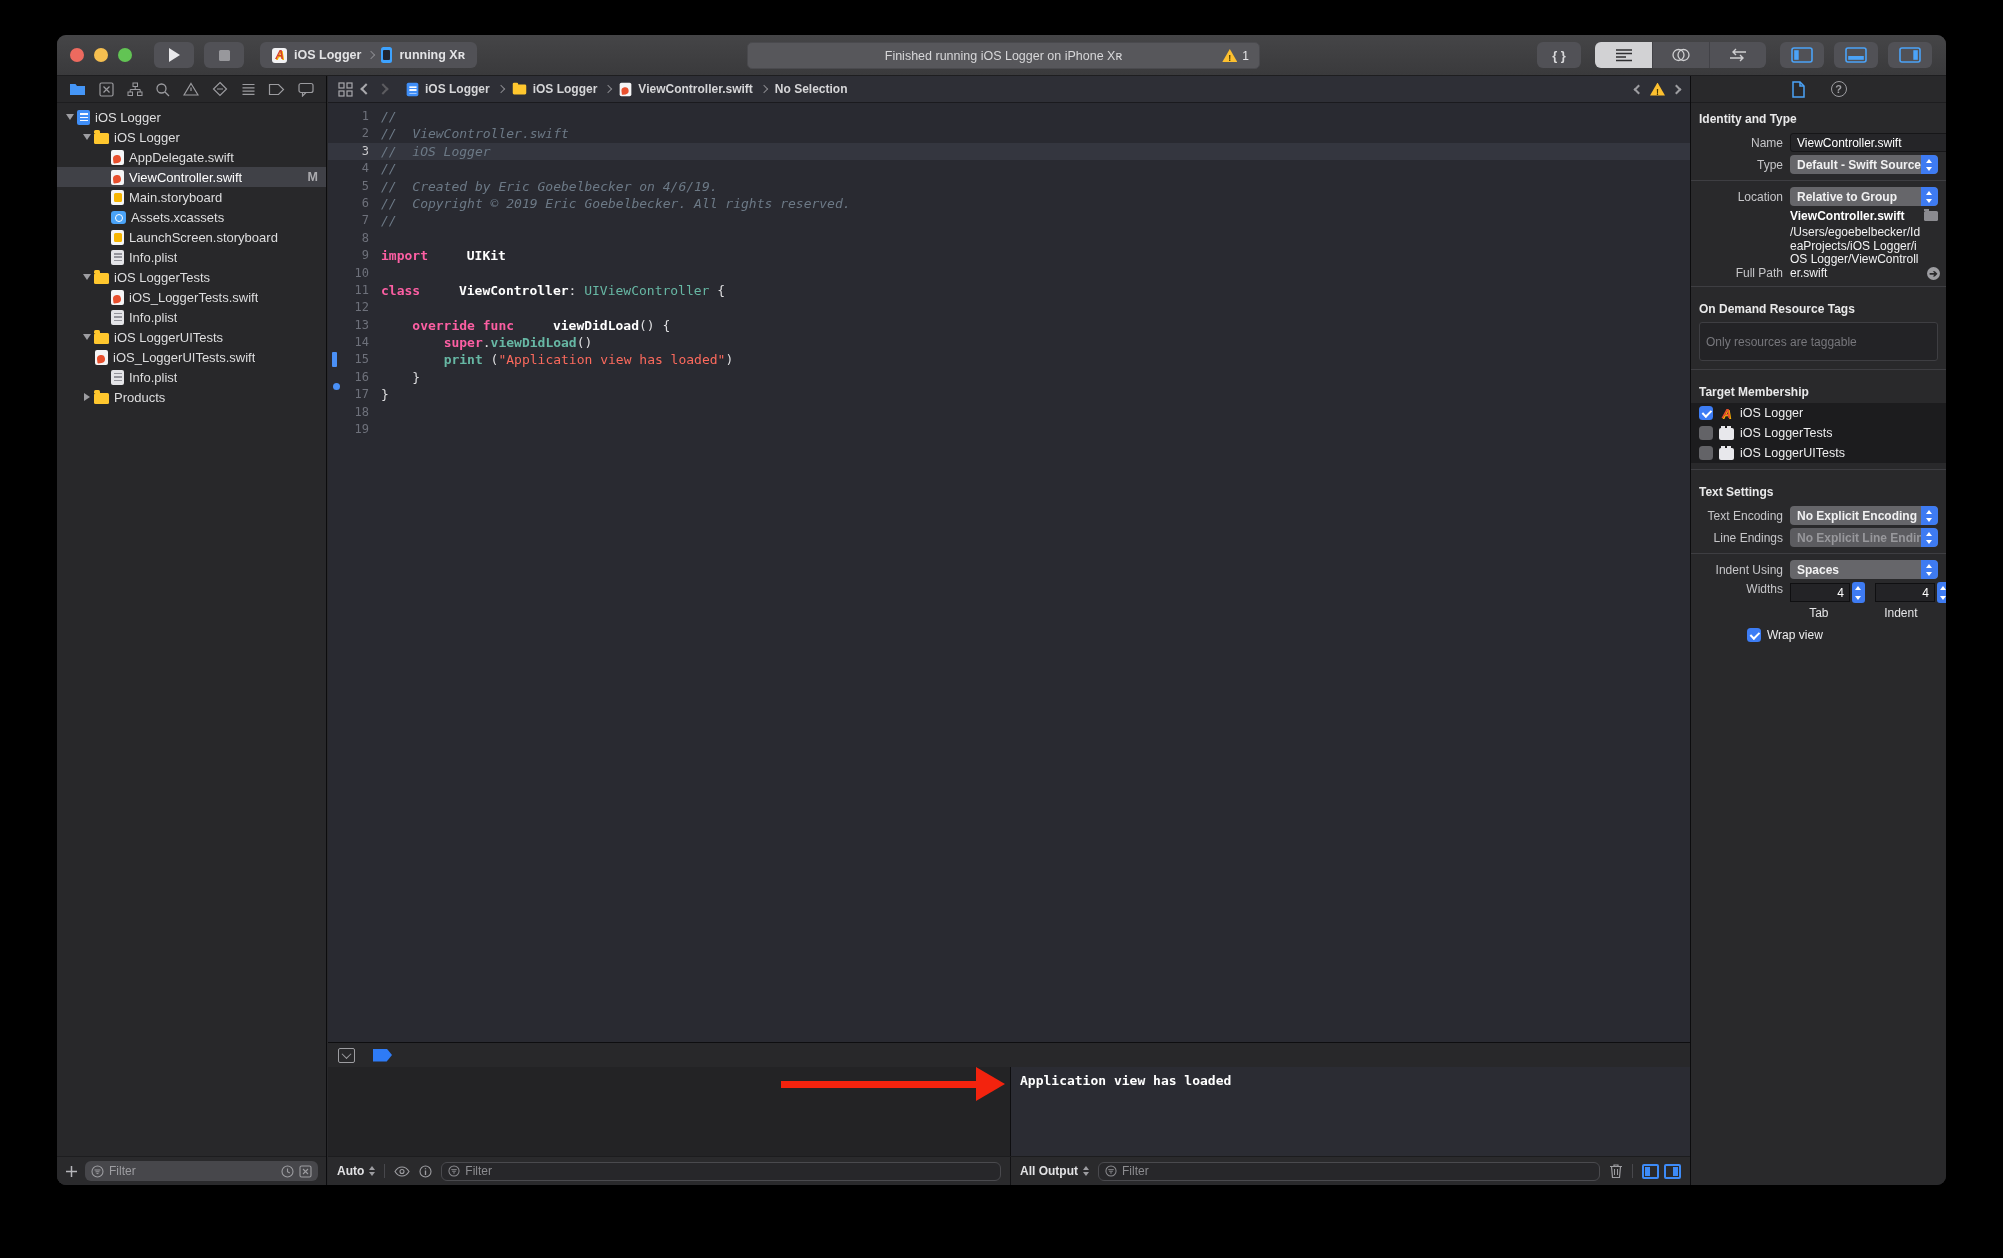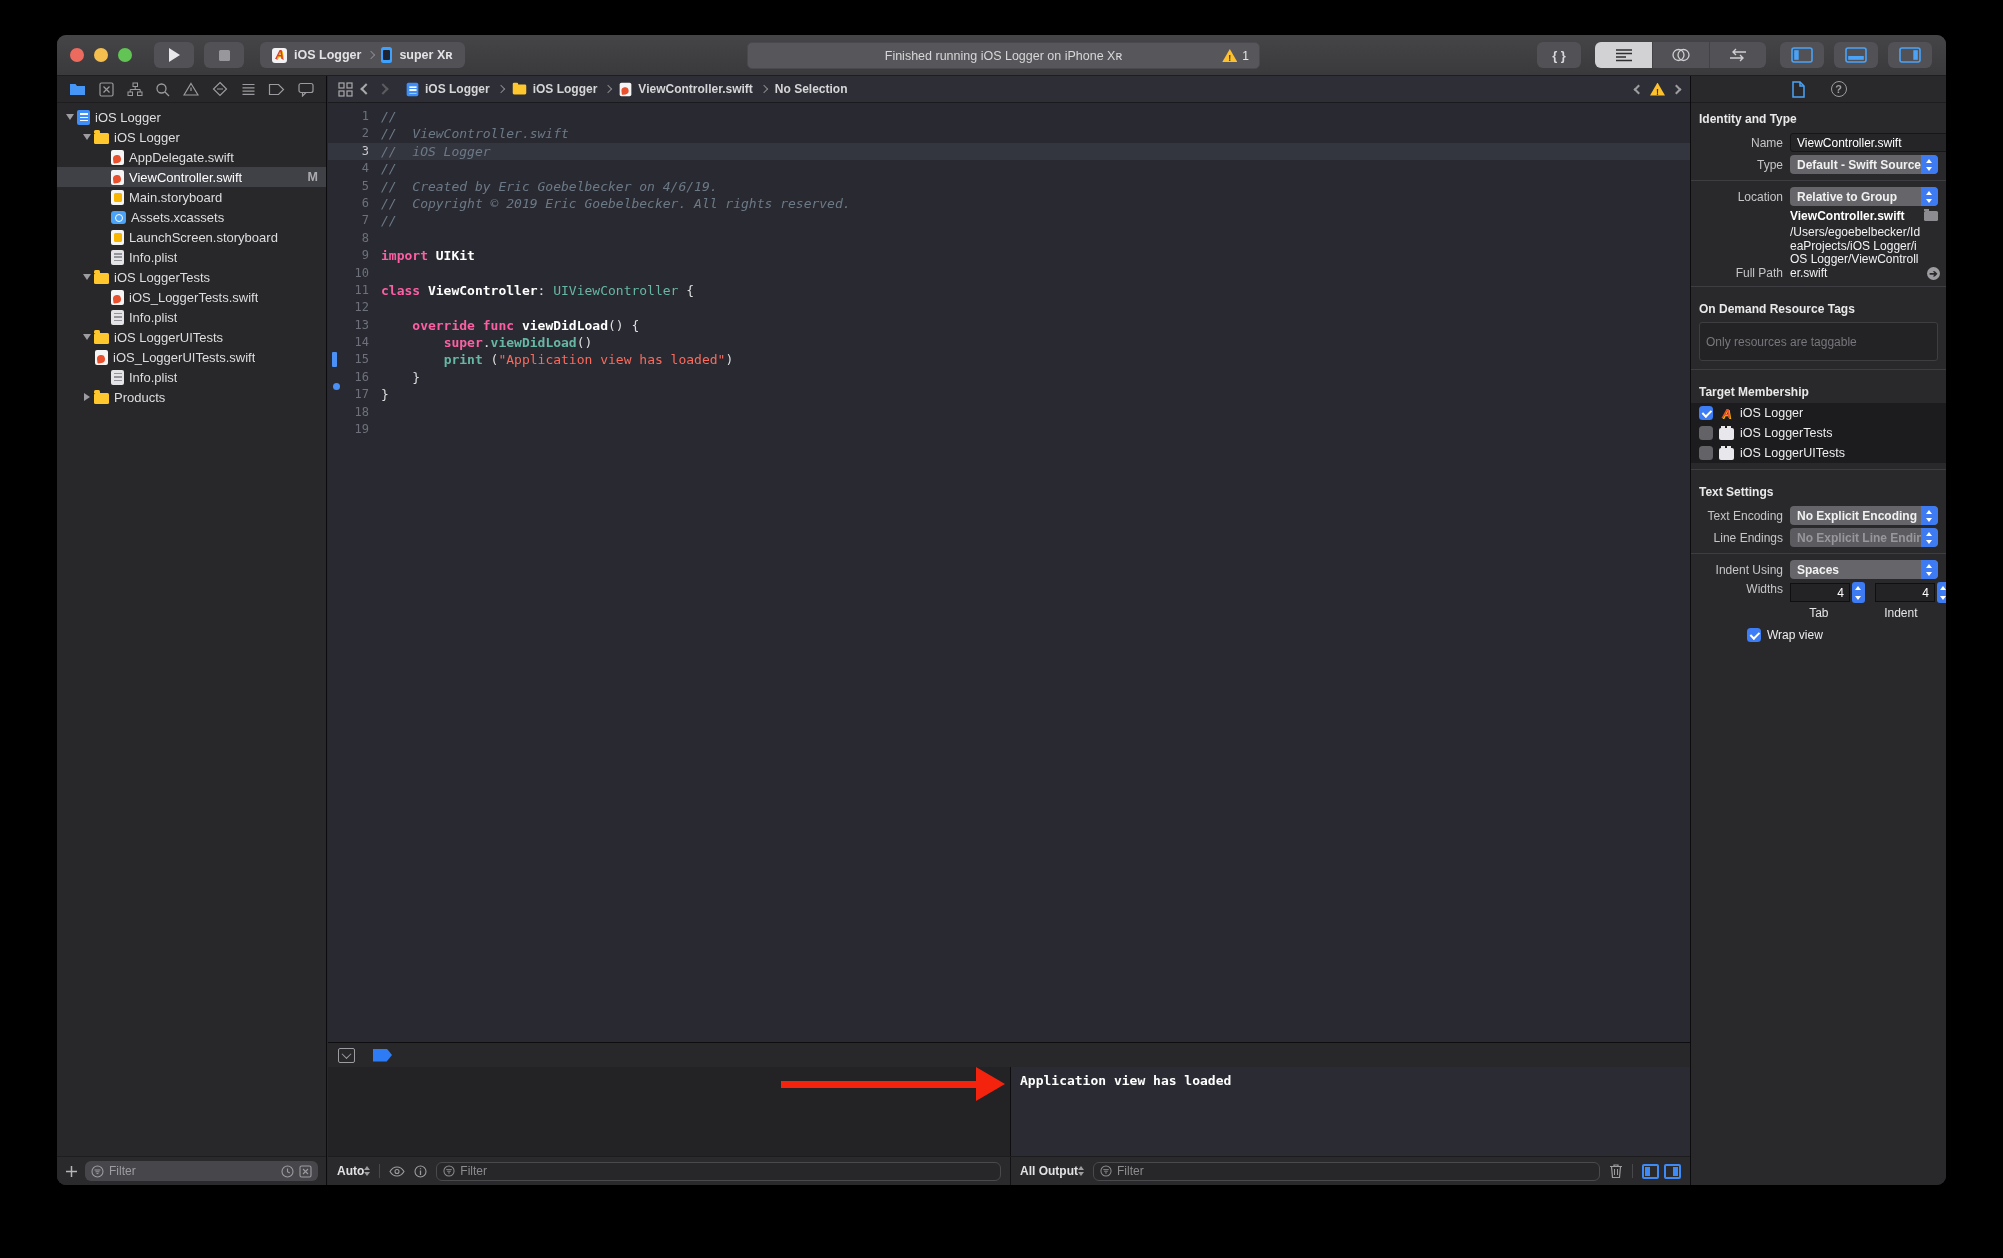--- a/index.html
+++ b/index.html
@@ -112,21 +112,21 @@
 
   .editor { position:absolute; left:0; right:0; top:28px; bottom:143px; background:#292a31;
     font-family:"DejaVu Sans Mono", monospace; padding-top:4px; overflow:hidden; }
   .code-row { position:relative; height:17.4px; display:flex; line-height:17.4px; white-space:pre; }
   .code-row.hl { background:#34363f; }
   .lnum { width:41px; text-align:right; color:#6e717b; font-size:12px; flex:none; }
   .code-row.hl .lnum { color:#c9c9cc; }
   .ltext { padding-left:12px; font-size:13px; color:#dfdfe1; }
   .seg-c { color:#6c7986; font-style:italic; }
   .seg-k { color:#fc5fa3; font-weight:bold; }
-  .seg-d { color:#ffffff; font-weight:bold; }
+  .seg-d { color:#ffffff; font-weight:bold;margin-left:31px; }
   .seg-p { color:#dfdfe1; }
   .seg-t { color:#67b7a4; }
   .seg-f { color:#67b7a4; font-weight:bold; }
   .seg-s { color:#fc6a5d; }
   .gmark-bar { position:absolute; left:4px; top:1px; width:4.5px; height:15px; background:#4a90f7; border-radius:1px; }
   .gmark-dot { position:absolute; left:5px; bottom:-4px; width:7px; height:7px; background:#4a90f7; border-radius:50%; z-index:2; }
 
   .debugbar { position:absolute; left:0; right:0; bottom:118px; height:25px; background:#28282a;
     border-top:1px solid #0e0e10; display:flex; align-items:center; padding:0 10px; gap:18px; }
   .hide-debug { width:17px; height:15px; border:1.5px solid #9d9da1; border-radius:2px; background:none;
@@ -142,21 +142,21 @@
   .console-out { position:absolute; left:9px; top:6px; color:#fff; font-family:"DejaVu Sans Mono", monospace;
     font-size:13px; font-weight:bold; }
   .anno-shaft { position:absolute; left:453px; top:14px; width:197px; height:7px; background:#f3230e; }
   .anno-head { position:absolute; left:648px; top:0; width:0; height:0;
     border-left:29px solid #f3230e; border-top:17px solid transparent; border-bottom:17px solid transparent; }
 
   .center-bottom { position:absolute; left:0; right:0; bottom:0; height:29px; background:#2a2a2c;
     border-top:1px solid #1c1c1e; display:flex; }
   .cb-left { width:683px; border-right:1px solid #121214; display:flex; align-items:center; padding:0 9px; gap:9px; }
   .cb-right { flex:1; display:flex; align-items:center; padding:0 9px; gap:9px; }
-  .scope { display:flex; align-items:center; color:#e2e2e4; font-size:12px; font-weight:bold;
+  .scope { display:flex; align-items:center; gap:5px; color:#e2e2e4; font-size:12px; font-weight:bold;
     background:none; border:none; }
   .updown { display:flex; flex-direction:column; gap:1.5px; }
   .updown i { display:block; width:0; height:0; border-left:3.5px solid transparent; border-right:3.5px solid transparent; }
   .updown .u { border-bottom:4px solid #9d9da1; }
   .updown .d { border-top:4px solid #9d9da1; }
   .vbar { width:1px; height:14px; background:#48484c; }
   .mini-filter { width:152px; height:19px; }
   .cb-left .mini-filter { margin-left:auto; }
   .cb-right .mini-filter { margin-left:auto; }
   .icon-btn { background:none; border:none; display:flex; align-items:center; }
@@ -242,21 +242,21 @@
         <span class="play-tri"></span>
       </button>
     <button class="tb-btn stop-btn">
         <span class="stop-sq"></span>
       </button>
     <div class="scheme">
       <span class="appicon"></span>
       <span>iOS Logger</span>
       <span class="sep-chev"></span>
       <span class="devicon"></span>
-      <span>super Xʀ</span>
+      <span>running Xʀ</span>
     </div>
     <div class="statusbar">
       <span>Finished running iOS Logger on iPhone Xʀ</span>
       <span class="status-warn">
         <span class="warn-tri"></span>
         <span class="warn-count">1</span>
       </span>
     </div>
     <div class="tb-right">
       <button class="tb-btn braces-btn">{ }</button>

